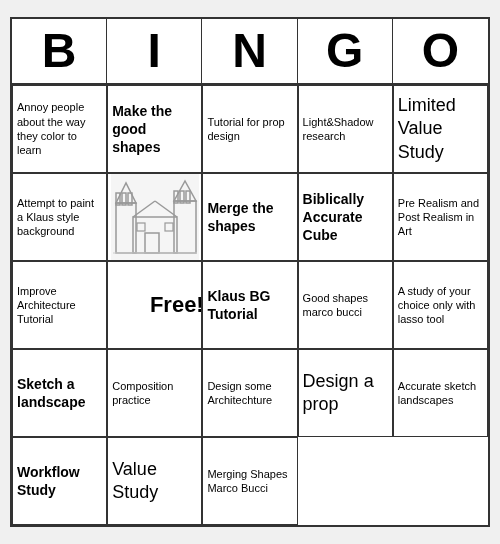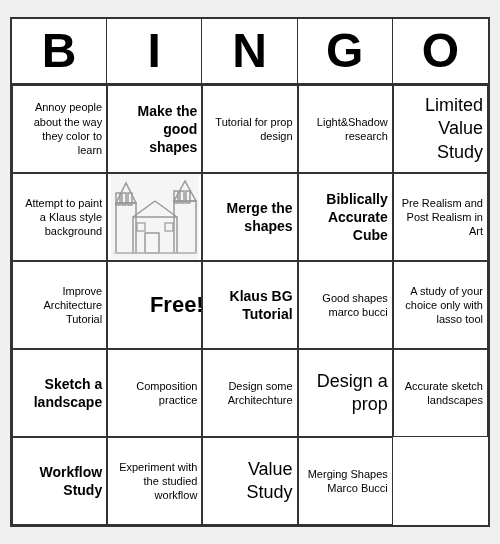--- a/index.html
+++ b/index.html
@@ -33,21 +33,21 @@
     .bingo-grid {
       display: grid;
       grid-template-columns: repeat(5, 1fr);
       grid-template-rows: repeat(5, 88px);
     }
     .bingo-cell {
       border: 1px solid #333;
       display: flex;
       align-items: center;
       justify-content: center;
-      text-align: right;
+      text-align: left;
       padding: 4px;
       font-size: 11px;
       line-height: 1.3;
       overflow: hidden;
     }
     .bingo-cell.large-text {
       font-size: 18px;
       font-weight: normal;
     }
     .bingo-cell.medium-text {
@@ -125,17 +125,16 @@
       <div class="bingo-cell free">Free!</div>
       <div class="bingo-cell medium-text">Klaus BG Tutorial</div>
       <div class="bingo-cell">Good shapes marco bucci</div>
       <div class="bingo-cell">A study of your choice only with lasso tool</div>
       <div class="bingo-cell medium-text">Sketch a landscape</div>
       <div class="bingo-cell">Composition practice</div>
       <div class="bingo-cell">Design some Architechture</div>
       <div class="bingo-cell large-text">Design a prop</div>
       <div class="bingo-cell">Accurate sketch landscapes</div>
       <div class="bingo-cell medium-text">Workflow Study</div>
-      <div class="bingo-cell">Experiment with the studied workflow</div>
       <div class="bingo-cell large-text">Value Study</div>
       <div class="bingo-cell">Merging Shapes Marco Bucci</div>
     </div>
 </div>
 
 </body></html>

